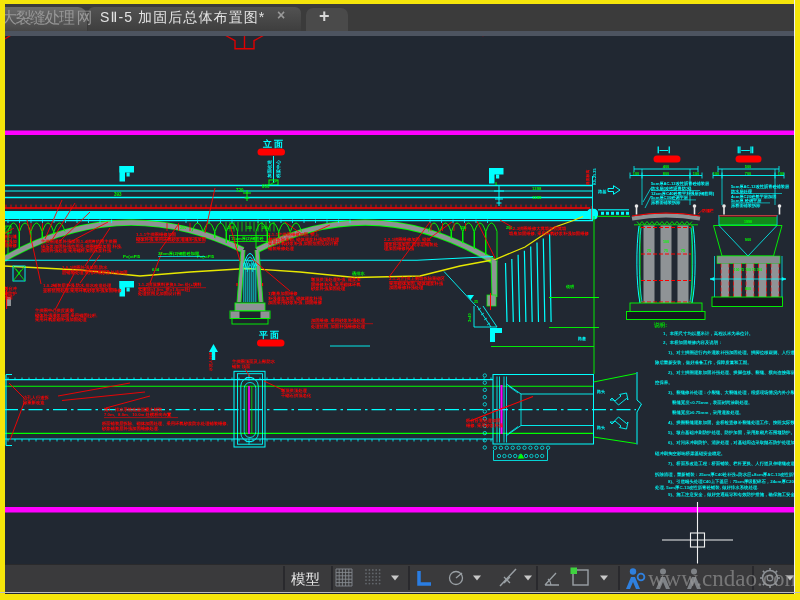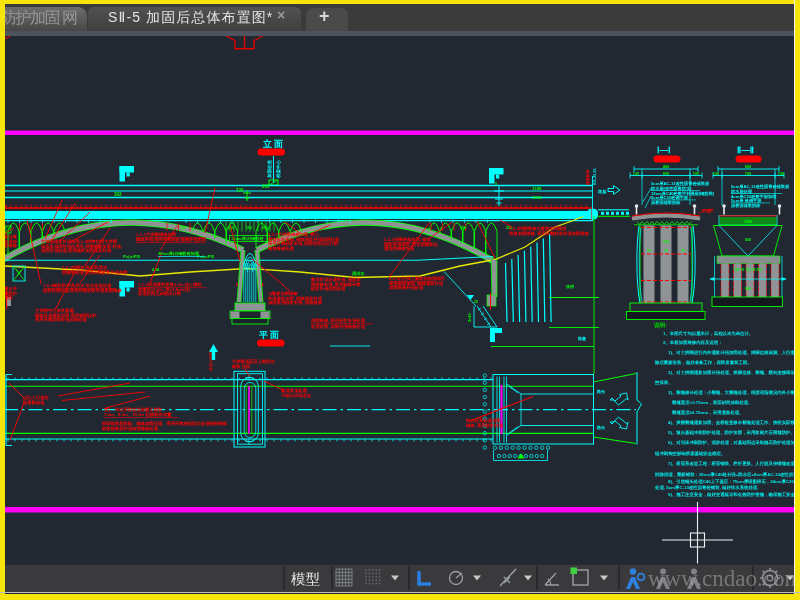--- a/index.html
+++ b/index.html
@@ -425,25 +425,25 @@
 <polygon points="213.5,344 209,352 218,352" fill="#00ffff"></polygon>
 <rect x="211.8" y="352" width="3.4" height="8" fill="#00ffff" stroke="none" stroke-width="1" rx="0"></rect>
 <line x1="697.5" y1="502" x2="697.5" y2="563.5" stroke="#f0f0f0" stroke-width="1.1"></line>
 <line x1="662" y1="540" x2="733" y2="540" stroke="#f0f0f0" stroke-width="1.1"></line>
 <rect x="690.5" y="533" width="14" height="14" fill="none" stroke="#f0f0f0" stroke-width="1.1" rx="0"></rect>
 </svg>
 
 <div class="abs" style="left:4px;top:4px;width:789.8px;height:27px;background:#3b3b3b;"></div>
 <div class="abs" style="left:4px;top:7px;width:83px;height:24px;background:linear-gradient(#6c6c6c,#474747);border-radius:0 9px 0 0;"></div>
 <div class="abs" style="left:88px;top:7px;width:213px;height:24px;background:linear-gradient(#525252,#3e3e3e);border-radius:6px 6px 0 0;"></div>
-<div class="abs" style="left:108px;top:9px;width:195px;height:18px;color:#e3e3e3;font-size:14px;letter-spacing:1.1px;white-space:nowrap;">SⅡ-5 加固后总体布置图*</div>
+<div class="abs" style="left:100px;top:9px;width:195px;height:18px;color:#e3e3e3;font-size:14px;letter-spacing:1.1px;white-space:nowrap;">SⅡ-5 加固后总体布置图*</div>
 <div class="abs" style="left:277px;top:7px;color:#9a9a9a;font-size:14px;font-weight:bold;">×</div>
 <div class="abs" style="left:306px;top:8px;width:42px;height:23px;background:#4a4a4a;border-radius:7px 7px 0 0;"></div>
 <div class="abs" style="left:319px;top:6px;color:#d8d8d8;font-size:18px;font-weight:bold;">+</div>
-<div class="abs" style="left:1px;top:8px;color:#9a9a9a;font-size:16px;letter-spacing:-1.5px;white-space:nowrap;opacity:.95;">防护加固 网</div>
+<div class="abs" style="left:1px;top:8px;color:#9a9a9a;font-size:16px;letter-spacing:-1.5px;white-space:nowrap;opacity:.95;">大裂缝处理 网</div>
 <div class="abs" style="left:4px;top:31px;width:789.8px;height:5px;background:#4d5460;"></div>
 
 <div class="abs" style="left:4px;top:563.5px;width:789.8px;height:29px;background:#3a3a3c;border-top:1px solid #2a2a2c;"></div>
 <svg class="abs" style="left:0;top:0" width="800" height="600" viewBox="0 0 800 600">
 <g stroke="#252528" stroke-width="1.5">
 <line x1="284" y1="566" x2="284" y2="590"></line>
         <line x1="332" y1="566" x2="332" y2="590"></line>
 <line x1="409" y1="566" x2="409" y2="590"></line>
         <line x1="537" y1="566" x2="537" y2="590"></line>
 <line x1="619" y1="566" x2="619" y2="590"></line>

